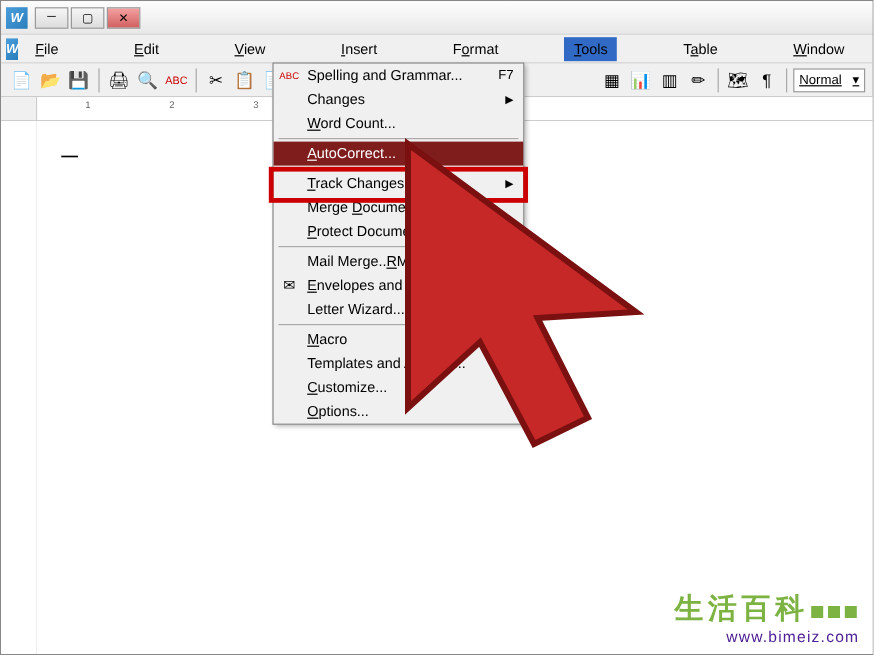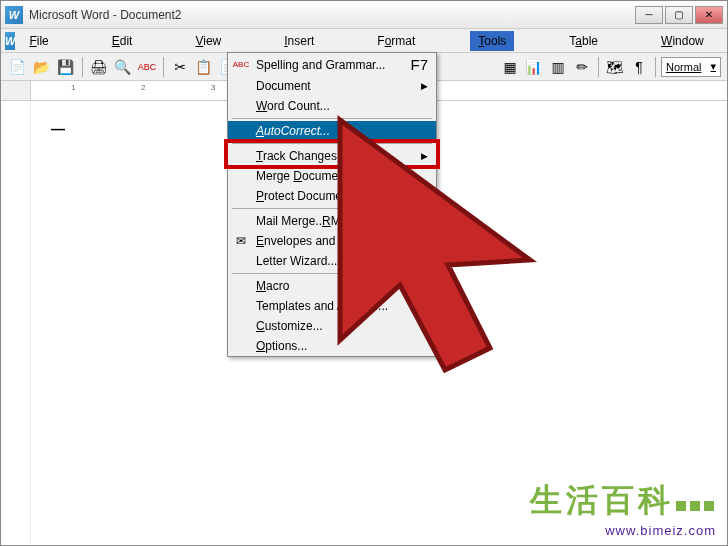--- a/index.html
+++ b/index.html
@@ -30,42 +30,41 @@
     .ruler { flex: 1; background: #fff; position: relative; font-size: 8px; }
     .ruler-tick { position: absolute; top: 2px; color: #666; }
     
     .doc-area { display: flex; height: calc(100% - 100px); background: #fff; }
     .doc-margin { width: 30px; background: #fff; border-right: 1px solid #eee; }
     .doc-page { flex: 1; background: #fff; padding: 20px; position: relative; }
     .doc-content { font-size: 14px; font-weight: bold; }
     
     .dropdown-menu { position: absolute; top: 52px; left: 227px; width: 210px; background: #f0f0f0; border: 1px solid #888; box-shadow: 2px 2px 4px rgba(0,0,0,0.3); z-index: 100; }
     .dd-item { display: flex; align-items: center; padding: 3px 8px 3px 28px; font-size: 12px; cursor: pointer; position: relative; min-height: 20px; }
-    .dd-item.highlighted { background: #0369a1; color: #fff; font-style: italic; }
+    .dd-item.highlighted { background: #7f1d1d; color: #fff; }
     .dd-icon { position: absolute; left: 4px; width: 18px; height: 18px; display: flex; align-items: center; justify-content: center; font-size: 12px; }
-    .dd-shortcut { margin-left: auto; font-size: 15px; }
+    .dd-shortcut { margin-left: auto; font-size: 11px; }
     .dd-arrow { margin-left: auto; font-size: 9px; }
     .dd-sep { height: 1px; background: #aaa; margin: 2px 4px; }
     .dd-highlight-box { border: 4px solid #cc0000; position: absolute; top: 86px; left: -4px; right: -4px; height: 30px; z-index: 101; pointer-events: none; }
     
     .big-cursor { position: absolute; top: 100px; left: 320px; z-index: 200; pointer-events: none; }
     
     .watermark { position: absolute; bottom: 8px; right: 12px; z-index: 300; text-align: right; }
-    .wm-cn { font-size: 32px; font-weight: bold; color: #7cb342; letter-spacing: 4px; text-align: right; }
+    .wm-cn { font-size: 24px; font-weight: bold; color: #7cb342; letter-spacing: 4px; text-align: right; }
     .wm-cn .sq { display: inline-block; width: 10px; height: 10px; background: #7cb342; margin: 0 2px; }
     .wm-url { font-size: 13px; color: #4c1d95; letter-spacing: 1px; }
   </style>
 </head>
 <body>
 
 <div class="window">
 
   <div class="titlebar">
     <div class="app-icon">W</div>
-    <div class="title-text">Microsoft Word - Document2</div>
     <div class="win-controls">
       <div class="win-btn">─</div>
       <div class="win-btn">▢</div>
       <div class="win-btn close">✕</div>
     </div>
   </div>
 
   <div class="menubar">
     <div class="menu-icon">W</div>
     <div id="menu-items" style="display: flex; gap: 47px;">
@@ -134,21 +133,21 @@
 <div class="dropdown-menu" id="dropdown">
   <div class="dd-highlight-box"></div>
 <div class="dd-item">
       <span class="dd-icon">
         <span style="font-size:8px;color:#c00">ABC</span>
       </span>
       <span>Spelling and Grammar...</span>
       <span class="dd-shortcut">F7</span>
     </div>
     <div class="dd-item">
-      <span>Document</span>
+      <span>Changes</span>
       <span class="dd-arrow">▶</span>
     </div>
     <div class="dd-item">
       <span><span class="menu-underline">W</span>ord Count...</span>
     </div>
     <div class="dd-sep"></div>
     <div class="dd-item highlighted">
       <span><span class="menu-underline">A</span>utoCorrect...</span>
     </div>
     <div class="dd-sep"></div>

